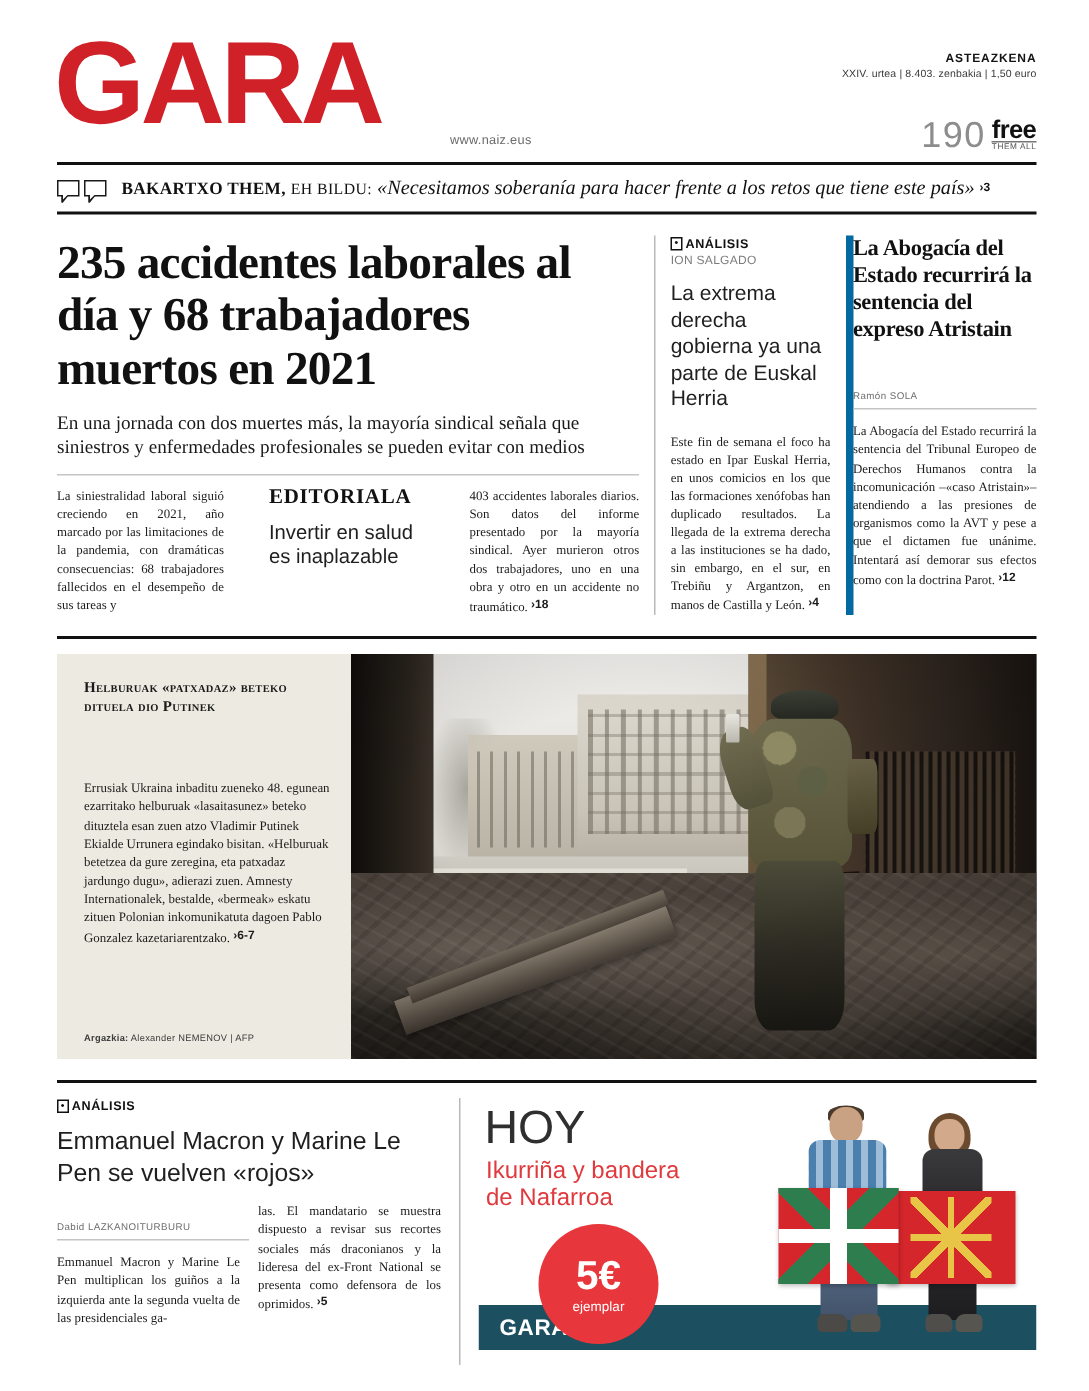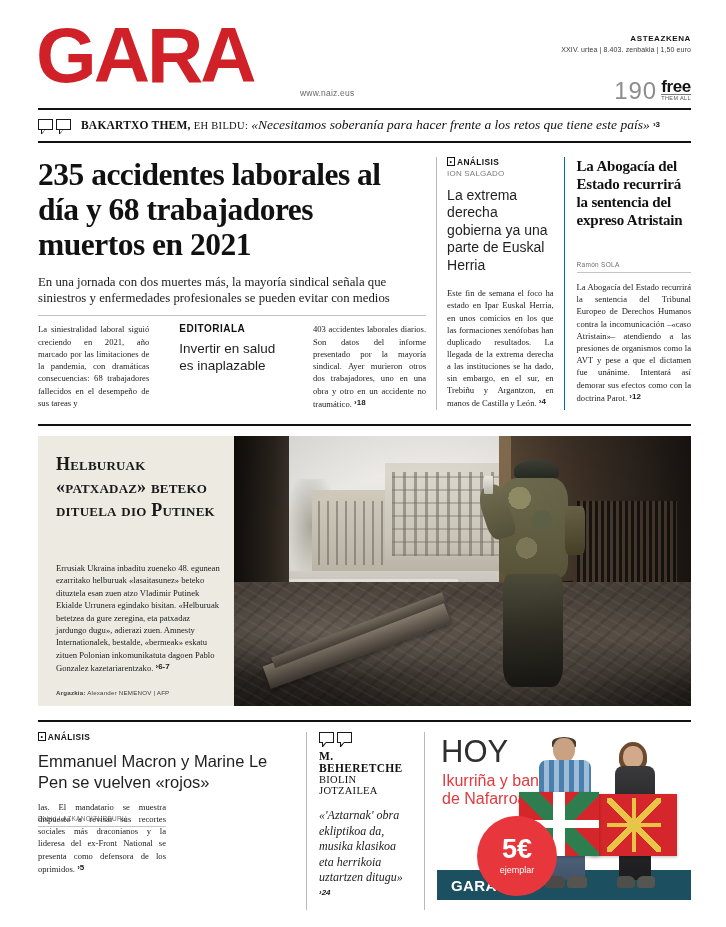--- a/index.html
+++ b/index.html
@@ -145,22 +145,22 @@
     margin: 14px 30px 0 38px;
   }
   .col-lead { width: 400px; padding-right: 10px; }
   .col-mid {
     width: 128px;
     padding: 0 10px;
     border-left: 1px solid #b9b9b9;
   }
   .col-right {
     width: 128px;
-    padding-left: 12px;
-    border-left: 1px solid #0369a1;
+    padding-left: 0;
+    border-left: 5px solid #0369a1;
   }
 
   .lead-headline {
     font-size: 31.5px;
     font-weight: 700;
     line-height: 1.12;
     letter-spacing: -0.5px;
     color: #111;
   }
   .lead-sub {
@@ -179,22 +179,22 @@
   .lc { width: 33.33%; padding-right: 10px; }
   .lc.mid { border-left: 0; padding-left: 8px; padding-right: 8px; }
   .lc.last { padding-left: 8px; padding-right: 0; }
   .body-txt {
     font-size: 8.6px;
     line-height: 1.42;
     color: #1b1b1b;
     text-align: justify;
   }
   .kicker-small {
-    font-family: Liberation Sans, sans-serif;
-    font-size: 10px;
+    font-family: Liberation Serif, serif;
+    font-size: 14px;
     font-weight: 700;
     letter-spacing: 0.5px;
     color: #111;
     margin-bottom: 7px;
   }
   .edit-title {
     font-family: "Liberation Sans", sans-serif;
     font-weight: 300;
     font-size: 13.5px;
     line-height: 1.22;
@@ -273,21 +273,21 @@
     height: 282px;
   }
   .feat-caption {
     width: 196px;
     background: #eceae1;
     padding: 17px 14px 10px 18px;
     display: flex;
     flex-direction: column;
   }
   .feat-title {
-    font-size: 18px;
+    font-size: 10px;
     font-weight: 700;
     line-height: 1.28;
     color: #1a1a1a;
     font-variant: small-caps;
     letter-spacing: 0.2px;
   }
   .feat-body {
     margin-top: 40px;
     font-size: 8.6px;
     line-height: 1.44;
@@ -715,33 +715,25 @@
 
   <div class="bottom">
 
     <div class="b-left">
       <div class="analysis-tag">
         <span class="dotbox">•</span><span>ANÁLISIS</span>
       </div>
       <div class="b-head">Emmanuel Macron y Marine Le Pen se vuelven «rojos»</div>
       <div class="b-byline">Dabid LAZKANOITURBURU</div>
       <div class="b-cols">
+        <div class="b-col">Emmanuel Macron y Marine Le Pen multiplican los guiños a la izquierda ante la segunda vuelta de las presidenciales ga-</div>
         <div class="b-col second"><span>las. El mandatario se muestra dispuesto a revisar sus recortes sociales más draconianos y la lideresa del ex-Front National se presenta como defensora de los oprimidos.</span> <span class="pg">›5</span></div>
       </div>
     </div>
 
-    <div class="b-mid">
-      <div class="bubble-icons">
-        <div class="bubble"></div>
-          <div class="bubble"></div>
-      </div>
-      <div class="bm-name">M. BEHERETCHE</div>
-      <div class="bm-role">BIOLIN JOTZAILEA</div>
-      <div class="bm-quote"><span>«'Aztarnak' obra ekliptikoa da, musika klasikoa eta herrikoia uztartzen ditugu»</span> <span class="pg">›24</span></div>
-    </div>
 
     <div class="b-right">
       <div class="promo">
         <div class="promo-hoy">HOY</div>
         <div class="promo-sub">Ikurriña y bandera de Nafarroa</div>
         <div class="promo-people">
           <div class="pp-man-hair"></div>
           <div class="pp-man-head"></div>
           <div class="pp-man-body"></div>
           <div class="pp-man-legs"></div>

